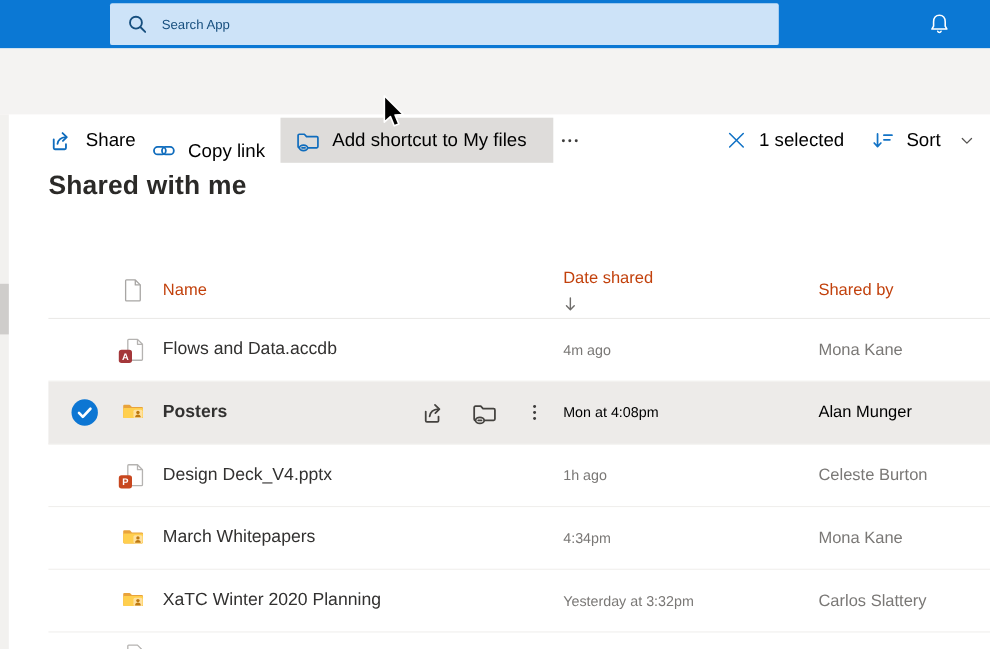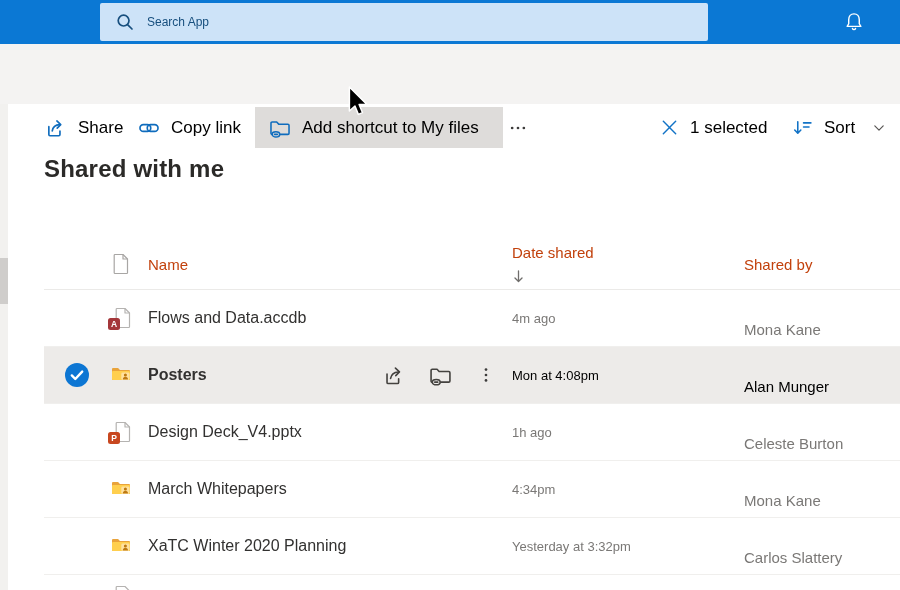--- a/index.html
+++ b/index.html
@@ -23,21 +23,21 @@
 
   
   .toolbar { position:absolute; left:0; top:44px; width:900px; height:60px; background:#f4f3f2; }
   .cmd {
     position:absolute; top:63px; height:41px; display:flex; align-items:center; gap:11px;
     font-size:17px; color:#000000; cursor:pointer; background:transparent; border:none;
     font-family:"Liberation Sans", sans-serif; padding:0 8px;
   }
   .cmd .blue { color:#0f6cbd; }
   .cmd-share { left:37px; }
-  .cmd-copylink { left:130px; }
+  .cmd-copylink { left:130px;align-items:flex-end; }
   .cmd-addshortcut { left:255px; width:248px; background:#dedcda; padding-left:14px; }
   .cmd-more { left:502px; width:32px; justify-content:center; }
   .cmd-dismiss { left:652px; }
   .cmd-sort { left:784px; }
   .chev { margin-left:6px; }
 
   
   .scrolltrack { position:absolute; left:0; top:104px; width:8px; height:486px; background:#f2f1ef; }
   .scrollthumb { position:absolute; left:0; top:154px; width:8px; height:46px; background:#cfcdcb; }
 
@@ -52,21 +52,21 @@
   .lrow.header { height:52px; border-bottom:1px solid #ebeae8; }
   .lrow.selected { background:#edebe9; }
   .lrow.partial { border-bottom:none; height:16px; }
 
   .cell { position:absolute; top:50%; transform:translateY(-50%); }
   .c-check { left:20px; width:26px; height:26px; }
   .c-icon  { left:66px; width:24px; height:22px; }
   .c-name  { left:104px; font-size:16px; color:#323130; white-space:nowrap; }
   .c-name.bold { font-weight:700; }
   .c-date  { left:468px; font-size:13px; color:#7a7876; white-space:nowrap; }
-  .c-by    { left:700px; font-size:15px; color:#7a7876; white-space:nowrap;margin-top:11px; }
+  .c-by    { left:700px; font-size:15px; color:#7a7876; white-space:nowrap; }
   .selected .c-date, .selected .c-by { color:#000000; }
 
   .hdr-label { font-size:15px; color:#c2410c; }
   .c-namehdr { left:104px; }
   .c-datehdr { left:468px; display:flex; align-items:flex-start; gap:8px;flex-direction:column; }
   .c-byhdr   { left:700px; }
 
   .row-actions { position:absolute; top:50%; transform:translateY(-50%); left:338px;
                  display:flex; align-items:center; gap:22px; }
   .row-actions .act { width:24px; height:24px; display:flex; align-items:center;

